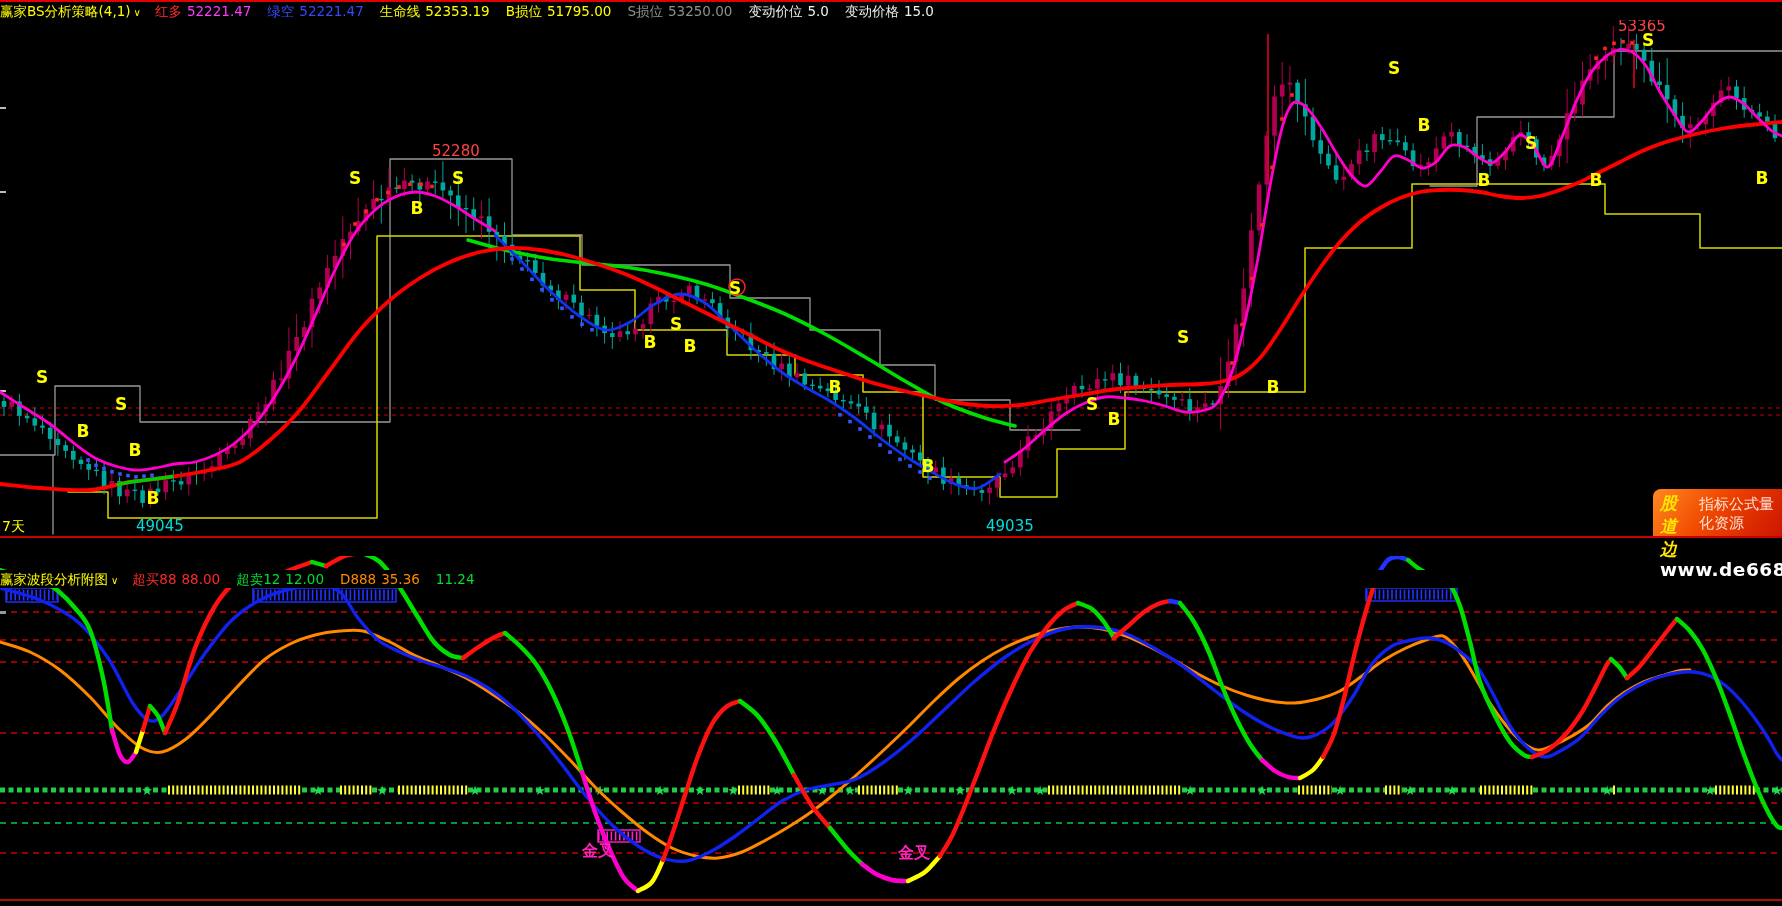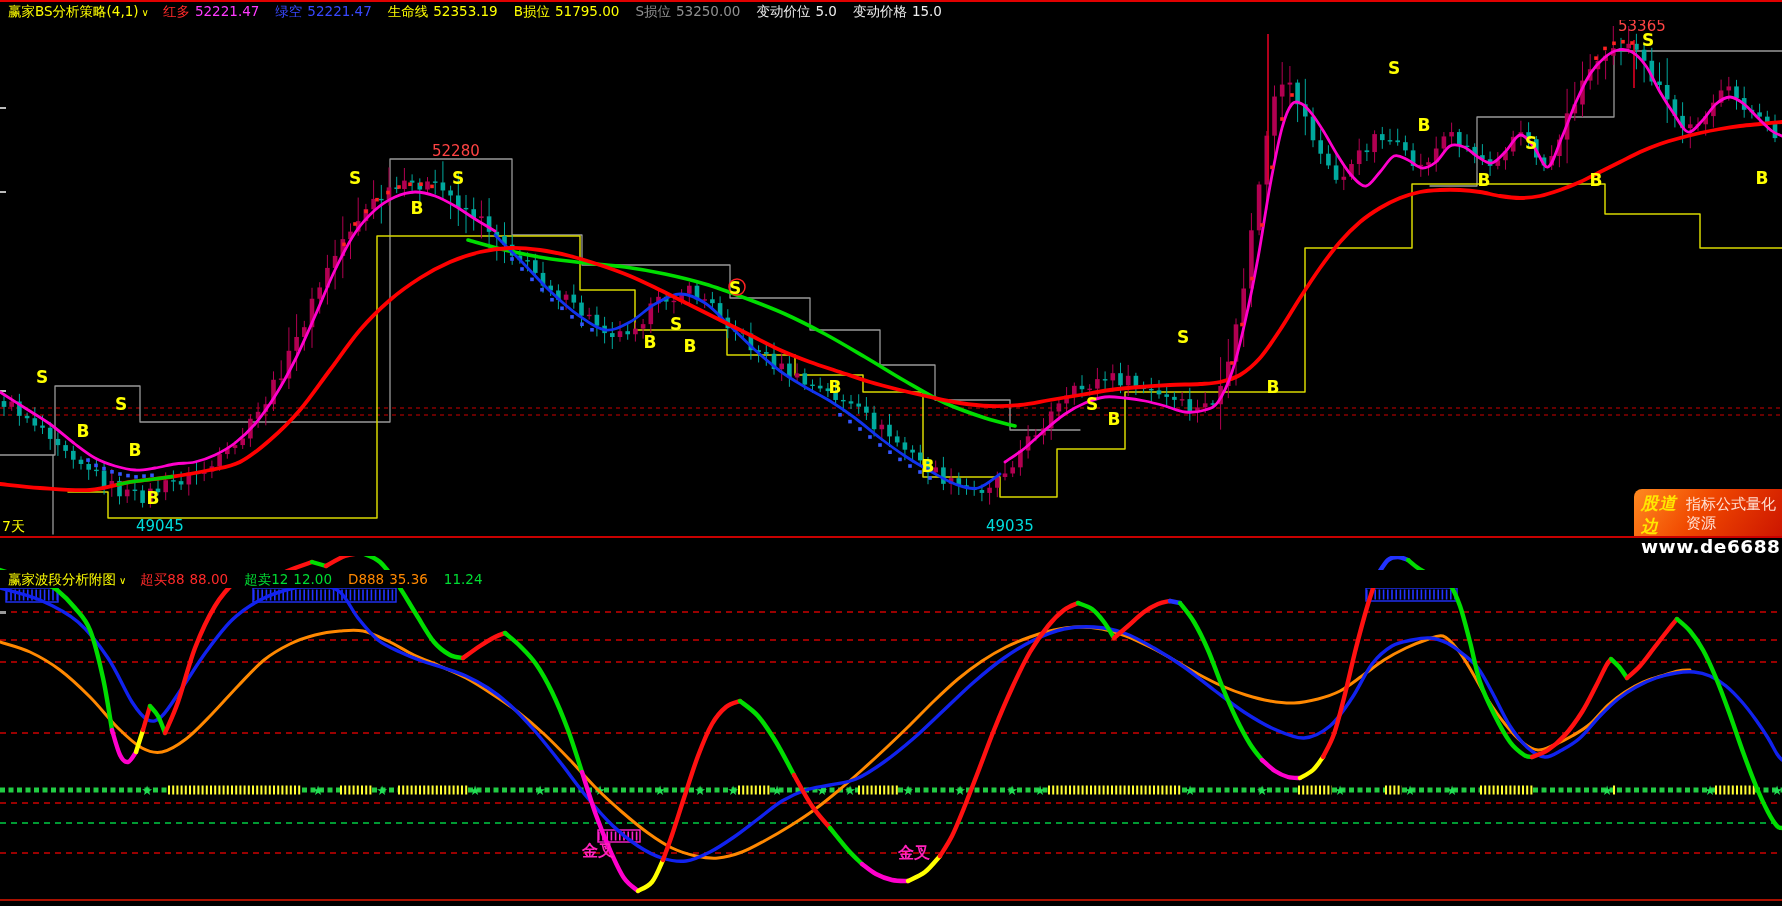--- a/index.html
+++ b/index.html
@@ -5,28 +5,28 @@
   html,body{margin:0;padding:0;background:#000;}
   .screen{position:relative;width:1782px;height:906px;background:#000;overflow:hidden;
           font-family:"DejaVu Sans","Liberation Sans",sans-serif;}
   .topline{position:absolute;left:0;top:0;width:1782px;height:2px;background:#e00000;}
   .hdr{position:absolute;left:0;width:1782px;height:18px;background:#000;white-space:nowrap;
        font-size:13.5px;line-height:18px;z-index:5;}
   .hdr1{top:2px;}
   .hdr2{top:570px;}
   .hitem{margin-right:16px;}
   .hitem .lbl{margin-right:5px;}
-  .title{margin-left:8px;margin-right:14px;cursor:pointer;text-align:right;}
+  .title{margin-right:14px;cursor:pointer;text-align:right;}
   .chev{font-size:10px;margin-left:3px;}
   .chart{position:absolute;left:0;background:#000;}
   #c1{top:20px;height:516px;width:1782px;}
   #c2{top:556px;height:343px;width:1782px;z-index:1;}
   .divider{position:absolute;left:0;top:536px;width:1782px;height:2px;background:#c80000;}
   .bottomline{position:absolute;left:0;top:898px;width:1782px;height:3px;background:#a81000;}
-  .watermark{position:absolute;top:489px;right:0;width:148px;height:47px;z-index:6;
+  .watermark{position:absolute;top:489px;right:0;width:129px;height:47px;z-index:6;
      background:linear-gradient(125deg,#ff8a20 0%,#f04800 45%,#cc1500 100%);
      border-radius:8px 0 0 0;padding:3px 5px 0 7px;box-sizing:border-box;cursor:pointer;}
   .wm-row1{display:flex;align-items:baseline;}
   .wm-brand{color:#ffe800;font-weight:bold;font-size:17px;font-style:italic;letter-spacing:1px;}
   .wm-tag{color:#ffe2d5;font-size:15px;margin-left:4px;}
   .wm-url{color:#ffffff;font-weight:bold;font-size:18.5px;letter-spacing:0.5px;margin-top:-2px;}
 </style>
 </head>
 <body>
 

